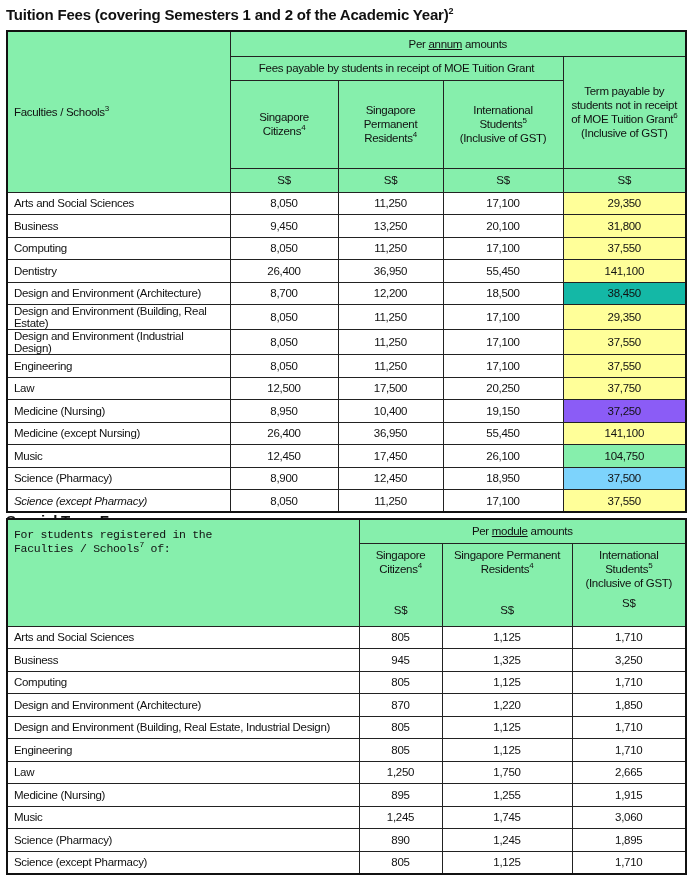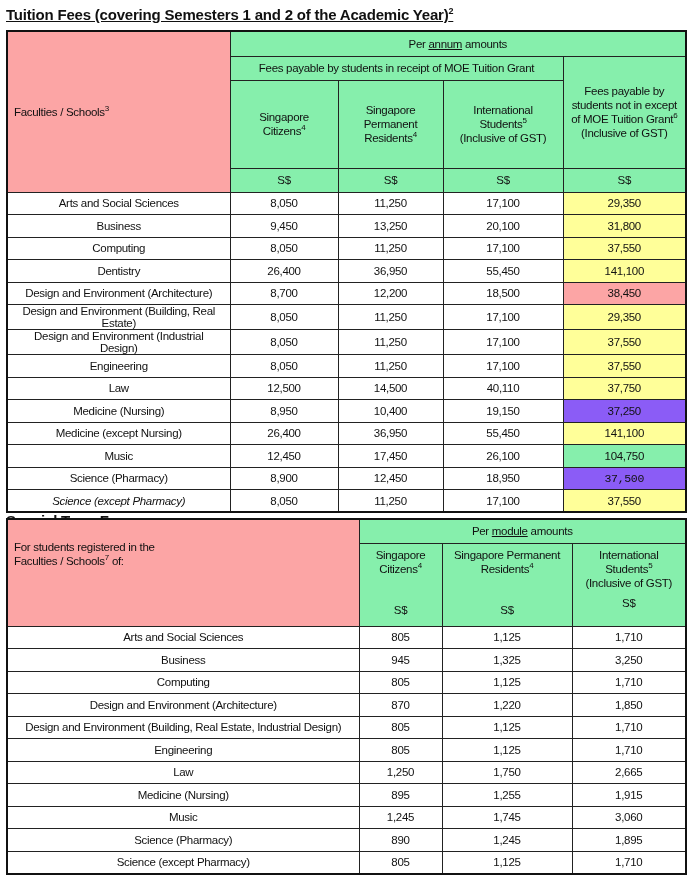--- a/index.html
+++ b/index.html
@@ -1,30 +1,30 @@
 <!DOCTYPE html>
 <html><head>
 <meta charset="utf-8">
 <style>
   html, body { margin: 0; padding: 0; background: #ffffff; }
   body { width: 691px; height: 879px; position: relative; overflow: hidden;
          font-family: "Liberation Sans", sans-serif; color: #111; }
   .title { position: absolute; left: 6px; font-weight: bold; font-size: 15px;
-           text-decoration: underline; letter-spacing: -0.2px; }
+           letter-spacing: -0.2px; }
   .title sup { font-size: 9px; }
   #t1-title { top: 6px; }
   #t2-title { top: 512px; }
   table { position: absolute; border-collapse: collapse; table-layout: fixed;
           font-size: 11.5px; letter-spacing: -0.3px; }
   td, th { border: 1px solid #222; padding: 0 6px; font-weight: normal; }
   table.outer { border: 2px solid #111; }
   .hdr { background: #86efac; text-align: center; line-height: 14px; }
-  .hdr-left { background: #fca5a5; text-align: left; vertical-align: middle; }
+  .hdr-left { background: #86efac; text-align: left; vertical-align: middle; }
   .sup { font-size: 8px; vertical-align: super; line-height: 0; }
-  td.name { text-align: center; margin-top: 36px; }
+  td.name { text-align: left; margin-top: 36px; }
   td.num { text-align: center; }
   td.yellow { background: #ffff99; text-align: center; }
   .italic { font-style: italic; }
   .u { text-decoration: underline; }
   #t1 { left: 6px; top: 30px; width: 679px; }
   #t1 tbody tr { height: 22.5px; }
   #t2 { left: 6px; top: 518px; width: 679px; }
   #t2 tbody tr { height: 22.5px; }
 </style>
 </head>
@@ -40,21 +40,21 @@
       <col style="width:120px">
       <col style="width:123px">
   </colgroup>
   <thead>
     <tr style="height:25px">
       <th class="hdr-left" rowspan="4"><span>Faculties / Schools</span><span class="sup">3</span></th>
       <th class="hdr" colspan="4"><span>Per </span><span class="u">annum</span><span> amounts</span></th>
     </tr>
     <tr style="height:24px">
       <th class="hdr" colspan="3">Fees payable by students in receipt of MOE Tuition Grant</th>
-      <th class="hdr" rowspan="2"><span>Fees payable by students not in except of MOE Tuition Grant</span><span class="sup">6</span><br><span>(Inclusive of GST)</span></th>
+      <th class="hdr" rowspan="2"><span>Term payable by students not in receipt of MOE Tuition Grant</span><span class="sup">6</span><br><span>(Inclusive of GST)</span></th>
     </tr>
     <tr style="height:88px">
       <th class="hdr"><span>Singapore Citizens</span><span class="sup">4</span></th>
       <th class="hdr"><span>Singapore Permanent Residents</span><span class="sup">4</span></th>
       <th class="hdr"><span>International Students</span><span class="sup">5</span><br><span>(Inclusive of GST)</span></th>
     </tr>
     <tr style="height:24px">
       <th class="hdr">S$</th>
       <th class="hdr">S$</th>
       <th class="hdr">S$</th>
@@ -88,21 +88,21 @@
         <td class="num">26,400</td>
         <td class="num">36,950</td>
         <td class="num">55,450</td>
         <td class="num yellow" style="background: rgb(255, 255, 153);">141,100</td>
       </tr>
       <tr>
         <td class="name">Design and Environment (Architecture)</td>
         <td class="num">8,700</td>
         <td class="num">12,200</td>
         <td class="num">18,500</td>
-        <td class="num yellow" style="background: #fca5a5;">38,450</td>
+        <td class="num yellow" style="background: #14b8a6;">38,450</td>
       </tr>
       <tr>
         <td class="name">Design and Environment (Building, Real Estate)</td>
         <td class="num">8,050</td>
         <td class="num">11,250</td>
         <td class="num">17,100</td>
         <td class="num yellow" style="background: rgb(255, 255, 153);">29,350</td>
       </tr>
       <tr>
         <td class="name">Design and Environment (Industrial Design)</td>
@@ -114,22 +114,22 @@
       <tr>
         <td class="name">Engineering</td>
         <td class="num">8,050</td>
         <td class="num">11,250</td>
         <td class="num">17,100</td>
         <td class="num yellow" style="background: rgb(255, 255, 153);">37,550</td>
       </tr>
       <tr>
         <td class="name">Law</td>
         <td class="num">12,500</td>
-        <td class="num">14,500</td>
-        <td class="num">40,110</td>
+        <td class="num">17,500</td>
+        <td class="num">20,250</td>
         <td class="num yellow" style="background: rgb(255, 255, 153);">37,750</td>
       </tr>
       <tr>
         <td class="name">Medicine (Nursing)</td>
         <td class="num">8,950</td>
         <td class="num">10,400</td>
         <td class="num">19,150</td>
         <td class="num yellow" style="background: #8b5cf6;">37,250</td>
       </tr>
       <tr>
@@ -144,21 +144,21 @@
         <td class="num">12,450</td>
         <td class="num">17,450</td>
         <td class="num">26,100</td>
         <td class="num yellow" style="background: #86efac;">104,750</td>
       </tr>
       <tr>
         <td class="name">Science (Pharmacy)</td>
         <td class="num">8,900</td>
         <td class="num">12,450</td>
         <td class="num">18,950</td>
-        <td class="num yellow" style="background: #8b5cf6; font-family: Liberation Mono, monospace;">37,500</td>
+        <td class="num yellow" style="background: #7dd3fc;">37,500</td>
       </tr>
       <tr>
         <td class="name italic">Science (except Pharmacy)</td>
         <td class="num">8,050</td>
         <td class="num">11,250</td>
         <td class="num">17,100</td>
         <td class="num yellow" style="background: rgb(255, 255, 153);">37,550</td>
       </tr>
     </tbody>
 </table>
@@ -167,21 +167,21 @@
 
 <table id="t2" class="outer">
   <colgroup>
     <col style="width:352px">
       <col style="width:83px">
       <col style="width:130px">
       <col style="width:114px">
   </colgroup>
   <thead>
     <tr style="height:24px">
-      <th class="hdr-left" rowspan="2" style="vertical-align:top;padding-top:20px;text-align:left;line-height:14px;"><span>For students registered in the</span><br><span>Faculties / Schools</span><span class="sup">7</span><span> of:</span></th>
+      <th class="hdr-left" rowspan="2" style="vertical-align:top;padding-top:8px;text-align:left;line-height:14px;font-family:Liberation Mono, monospace;"><span>For students registered in the</span><br><span>Faculties / Schools</span><span class="sup">7</span><span> of:</span></th>
       <th class="hdr" colspan="3"><span>Per </span><span class="u">module</span><span> amounts</span></th>
     </tr>
     <tr style="height:83px">
       <th class="hdr" style="vertical-align:top;padding-top:4px;"><span>Singapore Citizens</span><span class="sup">4</span><div style="margin-top:27px">S$</div></th>
       <th class="hdr" style="vertical-align:top;padding-top:4px;"><span>Singapore Permanent Residents</span><span class="sup">4</span><div style="margin-top:27px">S$</div></th>
       <th class="hdr" style="vertical-align:top;padding-top:4px;"><span>International Students</span><span class="sup">5</span><br><span>(Inclusive of GST)</span><div style="margin-top:6px">S$</div></th>
     </tr>
   </thead>
   <tbody id="t2-body">
       <tr>

